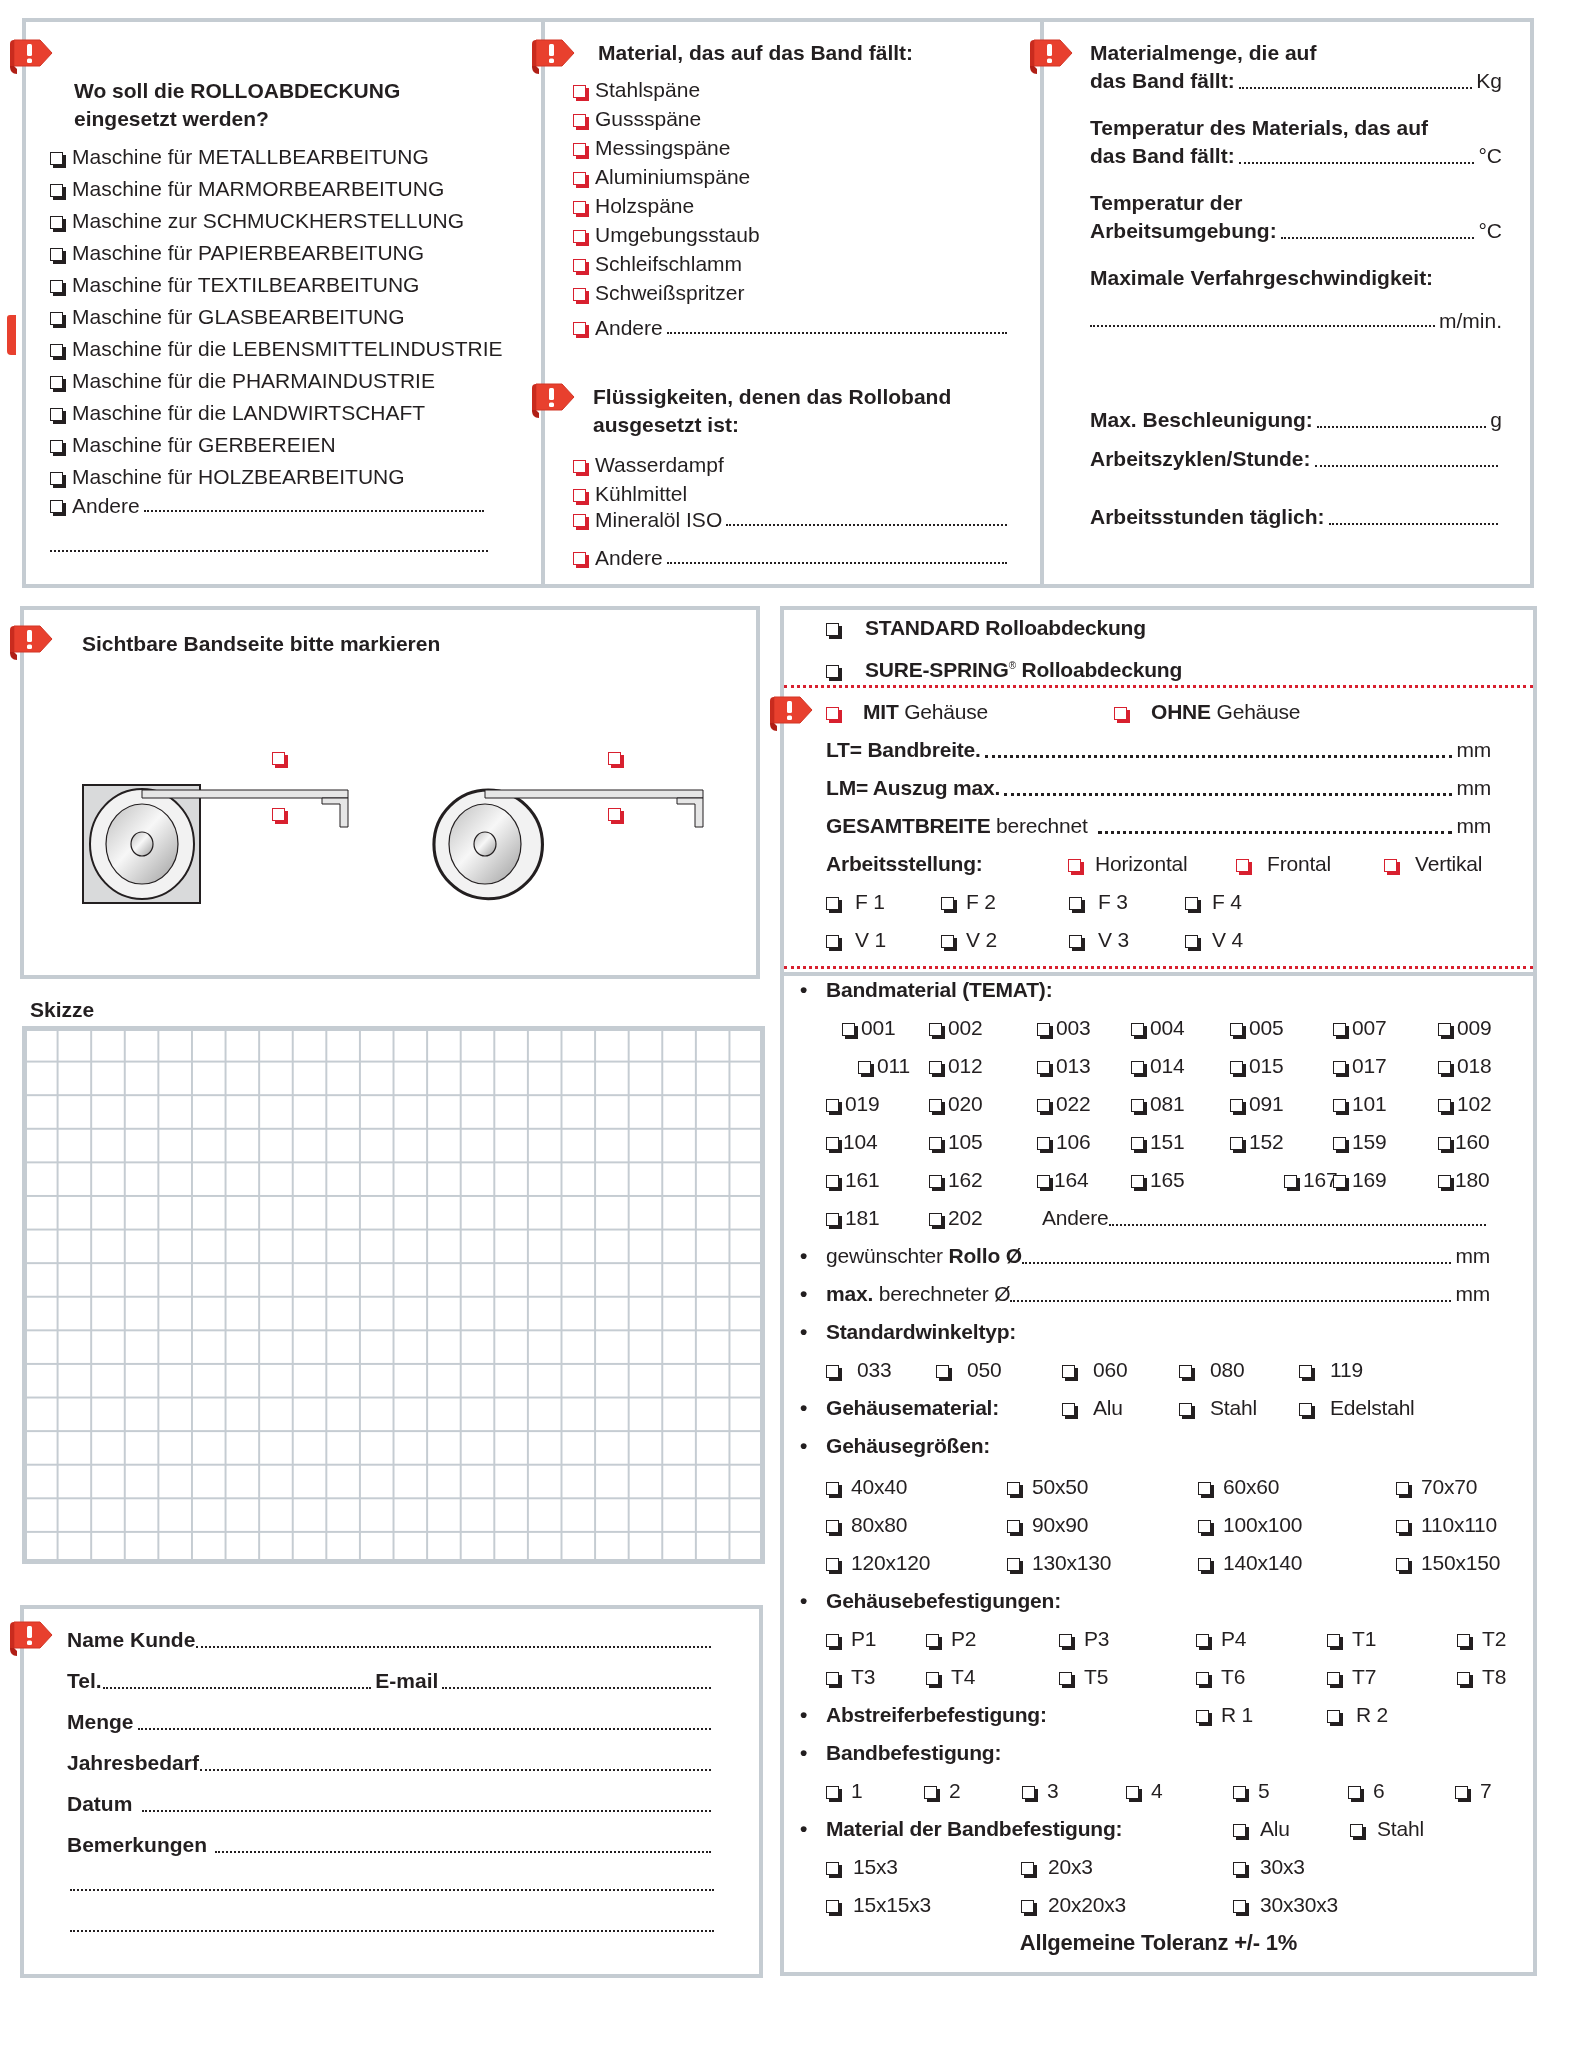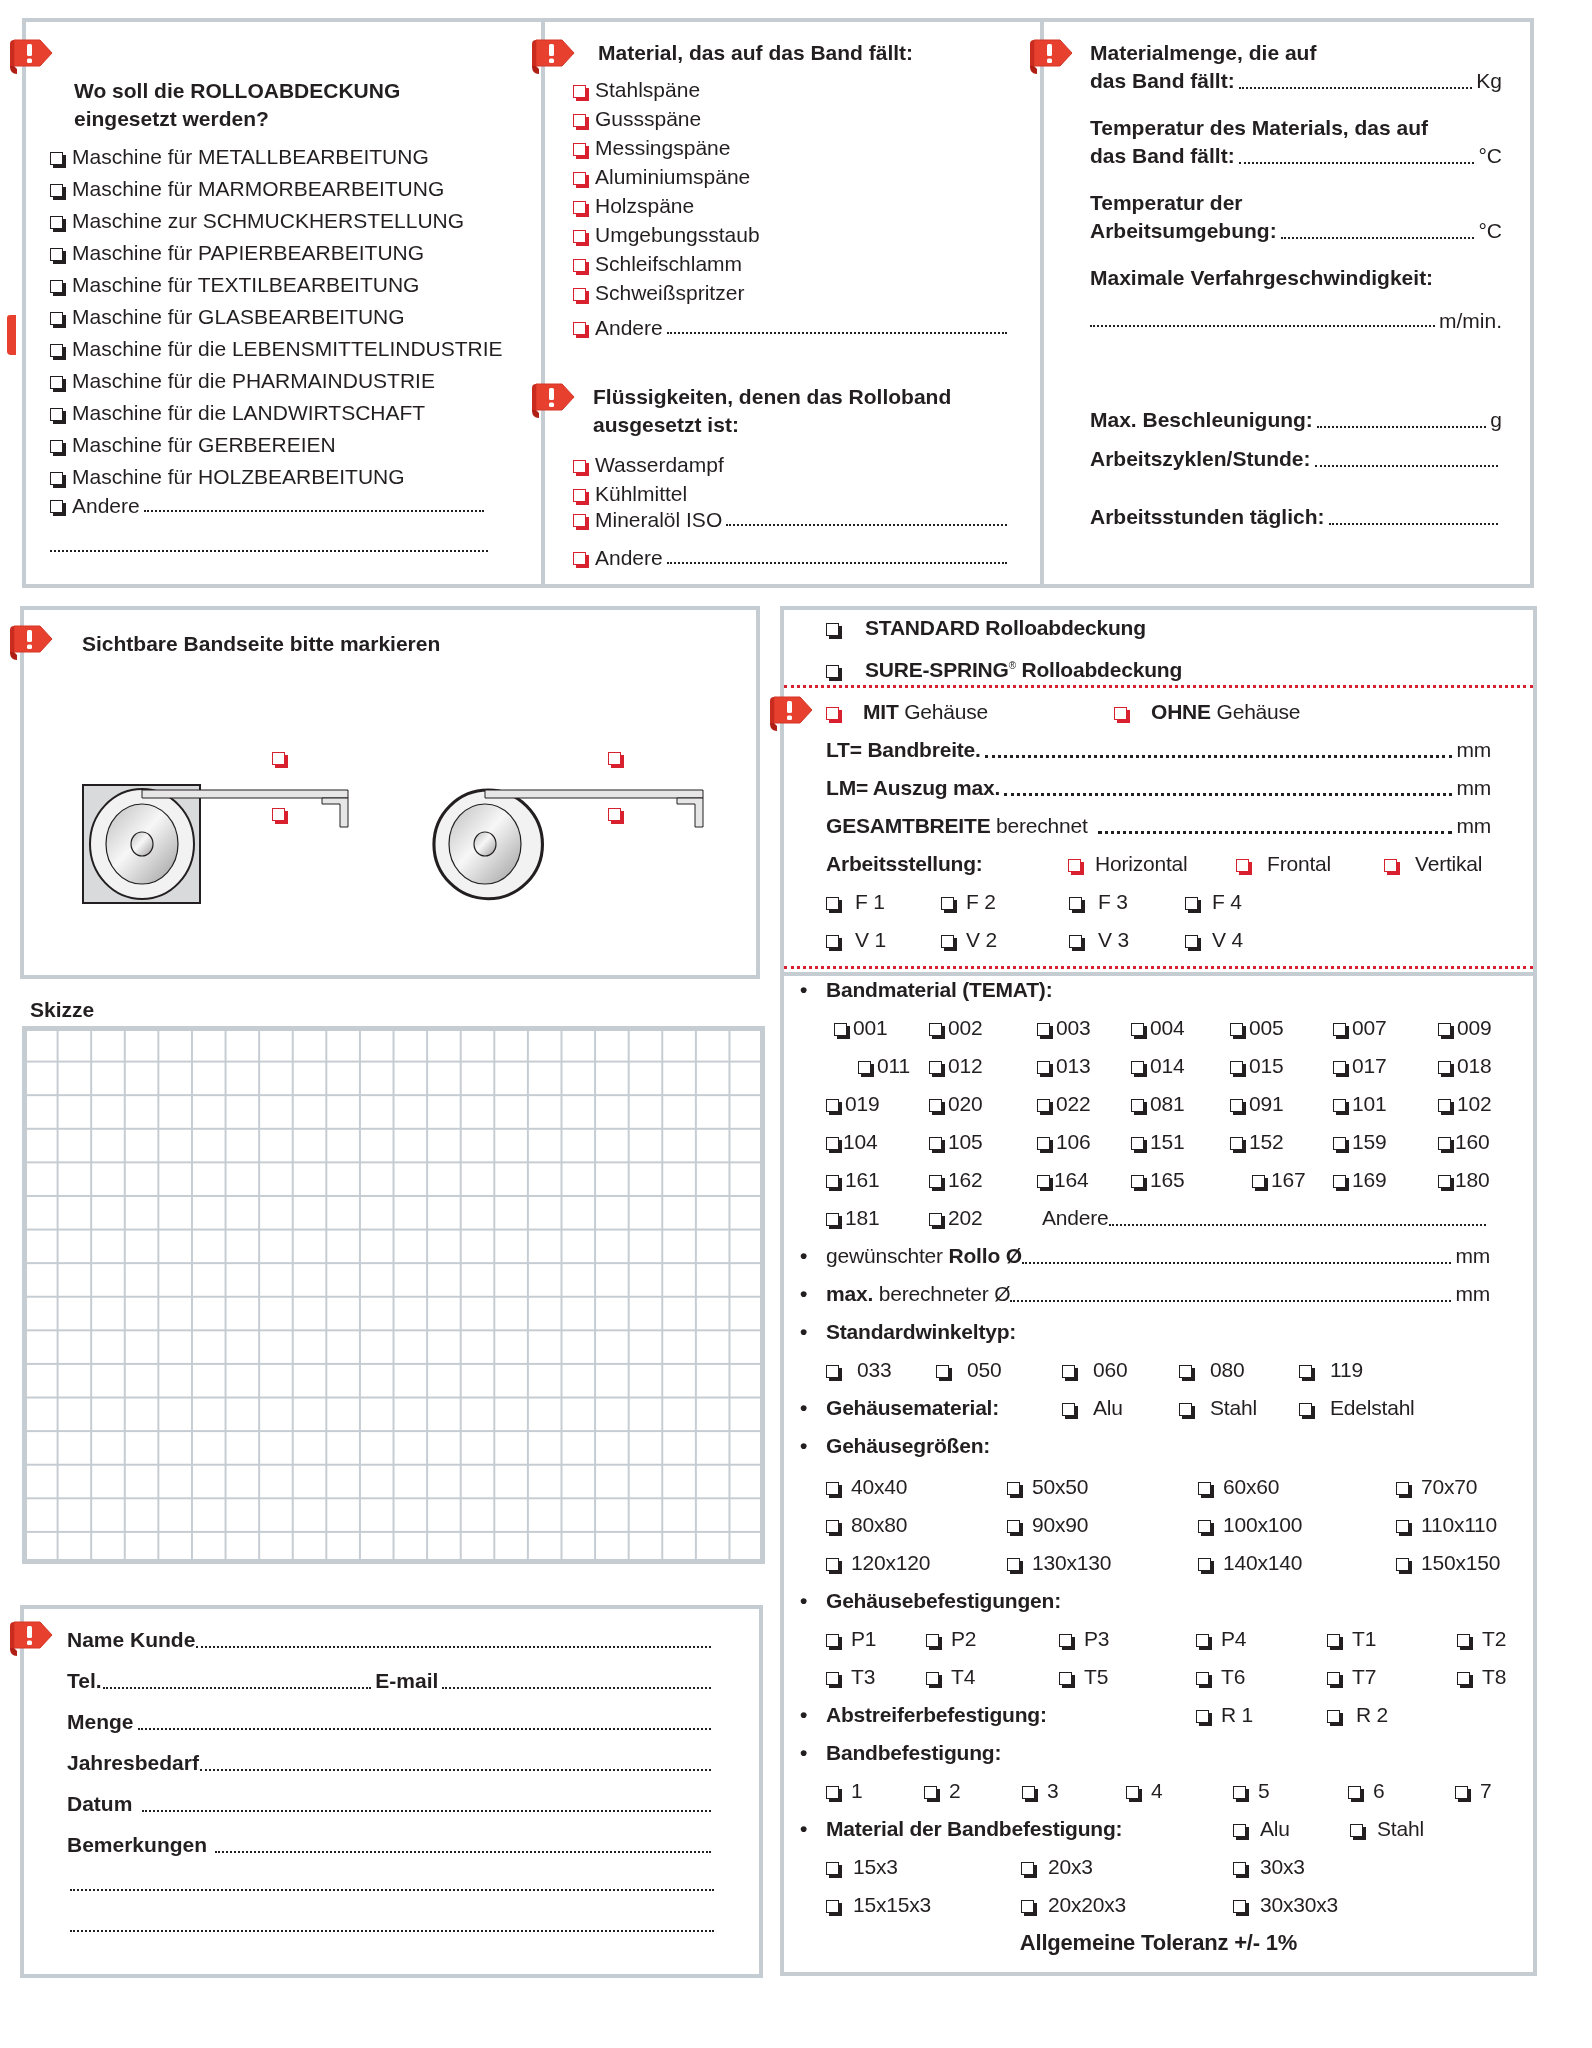--- a/index.html
+++ b/index.html
@@ -285,21 +285,21 @@
 <div class="abs cnd" style="left:941px; top:926px;"><span class="cb" style="margin-right:12px;"></span><span>V 2</span></div>
 <div class="abs cnd" style="left:1069px; top:926px;"><span class="cb" style="margin-right:16px;"></span><span>V 3</span></div>
 <div class="abs cnd" style="left:1185px; top:926px;"><span class="cb" style="margin-right:14px;"></span><span>V 4</span></div>
 
 <div class="redsep" style="left:784px; width:749px; top:966px;"></div>
 
 <div class="abs cnd b bullet" style="left:826px; top:976px;">Bandmaterial (TEMAT):</div>
 
 <div id="temat-grid" class="abs" style="left:826px; top:1014px; width:680px;">
 
-  <div class="abs cnd" style="left:8px; top:0;text-align:center;"><span class="cb" style="margin-right:6px"></span><span>001</span></div>
+  <div class="abs cnd" style="left:16px; top:0;text-align:center;"><span class="cb" style="margin-right:6px"></span><span>001</span></div>
   <div class="abs cnd" style="left:103px; top:0;"><span class="cb" style="margin-right:6px"></span><span>002</span></div>
   <div class="abs cnd" style="left:211px; top:0;"><span class="cb" style="margin-right:6px"></span><span>003</span></div>
   <div class="abs cnd" style="left:305px; top:0;"><span class="cb" style="margin-right:6px"></span><span>004</span></div>
   <div class="abs cnd" style="left:404px; top:0;"><span class="cb" style="margin-right:6px"></span><span>005</span></div>
   <div class="abs cnd" style="left:507px; top:0;"><span class="cb" style="margin-right:6px"></span><span>007</span></div>
   <div class="abs cnd" style="left:612px; top:0;"><span class="cb" style="margin-right:6px"></span><span>009</span></div>
 
   <div class="abs cnd" style="left:0; top:38px;padding-left:32px;"><span class="cb" style="margin-right:6px"></span><span>011</span></div>
   <div class="abs cnd" style="left:103px; top:38px;text-align:center;"><span class="cb" style="margin-right:6px"></span><span>012</span></div>
   <div class="abs cnd" style="left:211px; top:38px;"><span class="cb" style="margin-right:6px"></span><span>013</span></div>
@@ -321,21 +321,21 @@
   <div class="abs cnd" style="left:211px; top:114px;"><span class="cb" style="margin-right:6px"></span><span>106</span></div>
   <div class="abs cnd" style="left:305px; top:114px;"><span class="cb" style="margin-right:6px"></span><span>151</span></div>
   <div class="abs cnd" style="left:404px; top:114px;"><span class="cb" style="margin-right:6px"></span><span>152</span></div>
   <div class="abs cnd" style="left:507px; top:114px;"><span class="cb" style="margin-right:6px"></span><span>159</span></div>
   <div class="abs cnd" style="left:612px; top:114px;"><span class="cb" style="margin-right:4px"></span><span>160</span></div>
 
   <div class="abs cnd" style="left:0; top:152px;"><span class="cb" style="margin-right:6px"></span><span>161</span></div>
   <div class="abs cnd" style="left:103px; top:152px;"><span class="cb" style="margin-right:6px"></span><span>162</span></div>
   <div class="abs cnd" style="left:211px; top:152px;"><span class="cb" style="margin-right:4px"></span><span>164</span></div>
   <div class="abs cnd" style="left:305px; top:152px;"><span class="cb" style="margin-right:6px"></span><span>165</span></div>
-  <div class="abs cnd" style="left:388px; top:152px;padding-left:38px;"><span class="cb" style="margin-right:6px"></span><span>167</span></div>
+  <div class="abs cnd" style="left:420px; top:152px;padding-left:38px;"><span class="cb" style="margin-right:6px"></span><span>167</span></div>
   <div class="abs cnd" style="left:507px; top:152px;"><span class="cb" style="margin-right:6px"></span><span>169</span></div>
   <div class="abs cnd" style="left:612px; top:152px;"><span class="cb" style="margin-right:4px"></span><span>180</span></div>
 
   <div class="abs cnd" style="left:0; top:190px;"><span class="cb" style="margin-right:6px"></span><span>181</span></div>
   <div class="abs cnd" style="left:103px; top:190px;"><span class="cb" style="margin-right:6px"></span><span>202</span></div>
   <div class="row cnd" style="left:216px; top:190px; width:448px;">
     <span>Andere</span>
       <span class="fill" style="margin-left:0;"></span>
   </div>
 </div>

